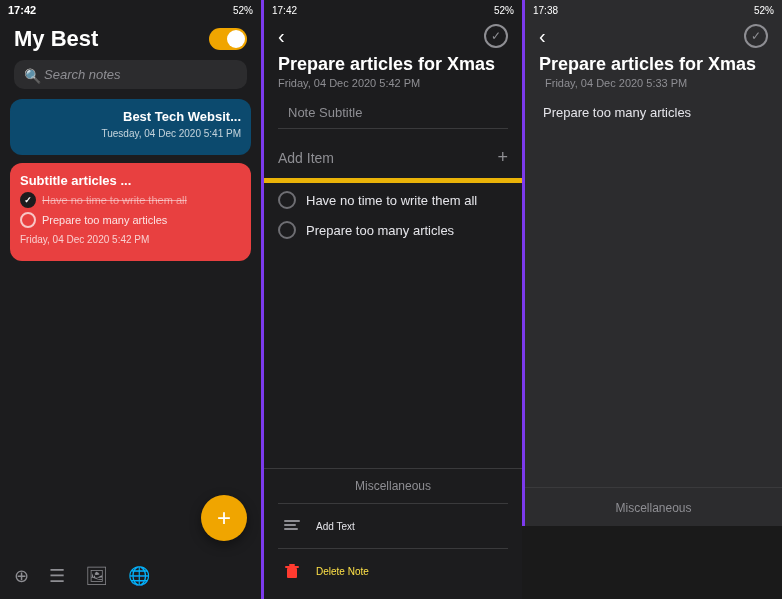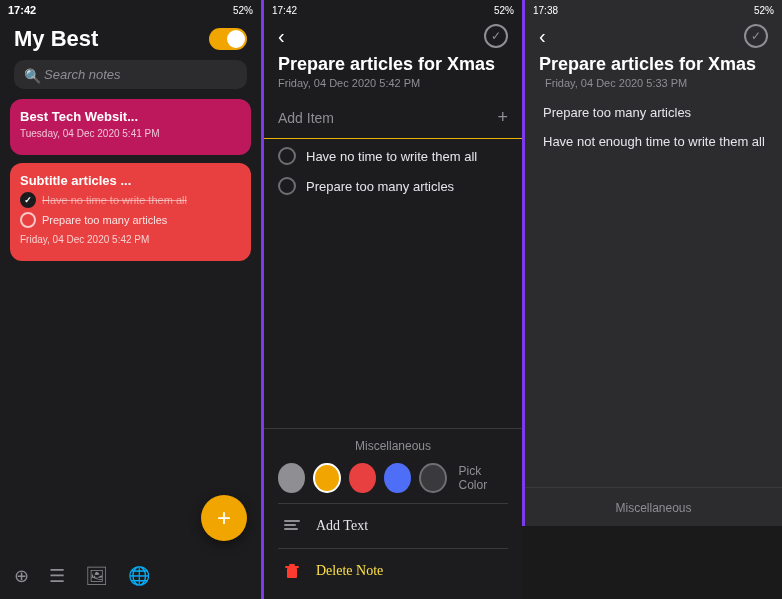--- a/index.html
+++ b/index.html
@@ -90,21 +90,22 @@
       gap: 8px;
       flex: 1;
     }
 
     .note-card {
       border-radius: 12px;
       padding: 10px;
       cursor: pointer;
     }
     .note-card-blue {
-      background: #be185d;
+      background: #0c4a6e;
+      text-align: right;
     }
     .note-card-red {
       background: #e84040;
     }
     .note-card-title {
       font-size: 13px;
       font-weight: 700;
       color: #fff;
       margin-bottom: 4px;
       white-space: nowrap;
@@ -258,21 +259,21 @@
       border-bottom: 1px solid #3a3a3c;
       color: #8e8e93;
       font-size: 13px;
     }
 
     .add-item-row {
       display: flex;
       align-items: center;
       justify-content: space-between;
       padding: 10px 14px;
-      border-bottom: 1px solid #eab308;
+      border-bottom: 5px solid #eab308;
       cursor: pointer;
     }
     .add-item-text {
       color: #8e8e93;
       font-size: 14px;
     }
     .add-item-plus {
       color: #8e8e93;
       font-size: 18px;
     }
@@ -341,23 +342,22 @@
       cursor: pointer;
     }
     .action-icon {
       width: 28px;
       height: 28px;
       display: flex;
       align-items: center;
       justify-content: center;
     }
     .action-text {
-      font-size: 14px;
+      font-size: 10px;
       color: #e5e5ea;
-      font-family: Liberation Serif, serif;
     }
     .action-text.delete {
       color: #fde047;
     }
     .action-divider {
       height: 1px;
       background: #3a3a3c;
       margin: 4px 0;
     }
 
@@ -490,20 +490,21 @@
   </div>
 
   <div class="editor-top-bar">
     <span class="back-arrow">‹</span>
     <div class="check-mark-top"></div>
   </div>
 
   <div class="editor-title">Prepare articles for Xmas</div>
   <div class="editor-date">Friday, 04 Dec 2020 5:42 PM</div>
 
+  <div class="subtitle-field">Note Subtitle</div>
 
   <div class="add-item-row">
     <span class="add-item-text">Add Item</span>
     <span class="add-item-plus">+</span>
   </div>
 
   <div class="checklist-items">
     <div class="checklist-row">
       <div class="radio-circle"></div>
       <span class="checklist-text">Have no time to write them all</span>
@@ -511,28 +512,20 @@
     <div class="checklist-row">
       <div class="radio-circle"></div>
       <span class="checklist-text">Prepare too many articles</span>
     </div>
   </div>
 
   <div class="editor-flex-spacer"></div>
 
   <div class="miscellaneous-section">
     <div class="misc-label">Miscellaneous</div>
-    <div class="color-row">
-      <div class="color-dot" style="background:#8e8e93;"></div>
-      <div class="color-dot selected" style="background:#f0a500;"></div>
-      <div class="color-dot" style="background:#e84040;"></div>
-      <div class="color-dot" style="background:#4f6ef7;"></div>
-      <div class="color-dot" style="background:#3a3a3c; border: 2px solid #6e6e73;"></div>
-      <span class="pick-color-text">Pick Color</span>
-    </div>
     <div class="action-divider"></div>
     <div class="action-row">
       <div class="action-icon">
         <svg width="20" height="20" viewBox="0 0 20 20" fill="none">
           <rect x="2" y="4" width="16" height="2" rx="1" fill="#8e8e93"></rect>
           <rect x="2" y="8" width="12" height="2" rx="1" fill="#8e8e93"></rect>
           <rect x="2" y="12" width="14" height="2" rx="1" fill="#8e8e93"></rect>
         </svg>
       </div>
       <span class="action-text">Add Text</span>
@@ -560,21 +553,20 @@
   <div class="view-top-bar">
     <span class="back-arrow">‹</span>
     <div class="check-mark-top"></div>
   </div>
 
   <div class="view-title">Prepare articles for Xmas</div>
   <div class="view-date">Friday, 04 Dec 2020 5:33 PM</div>
 
   <div class="view-items">
     <div class="view-item-text">Prepare too many articles</div>
-    <div class="view-item-text">Have not enough time to write them all</div>
   </div>
 
   <div class="view-flex-spacer"></div>
 
   <div class="view-misc-bottom">
     <span class="view-misc-label">Miscellaneous</span>
   </div>
 </div>
 
 </body></html>

